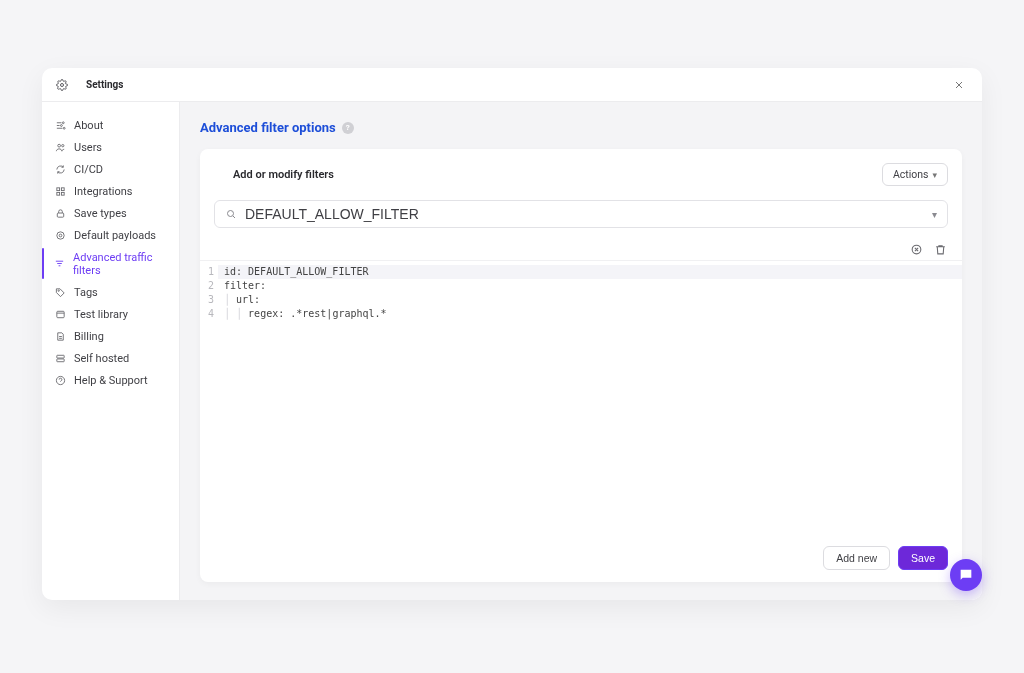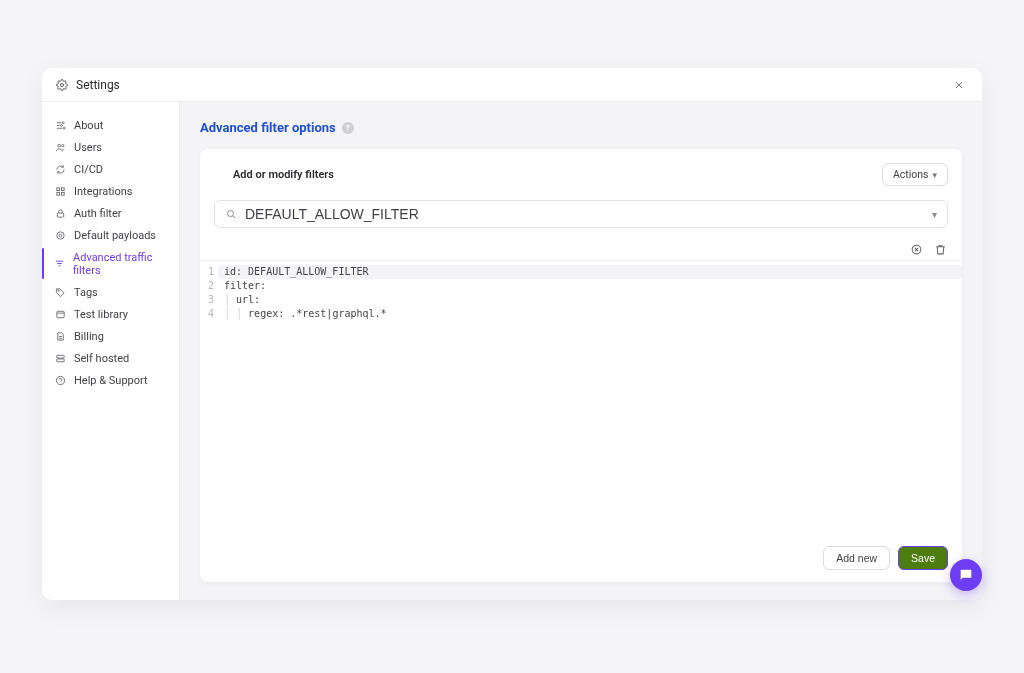--- a/index.html
+++ b/index.html
@@ -7,21 +7,21 @@
   .modal {
     position: absolute; left: 42px; top: 68px; width: 940px; height: 532px;
     background: #fff; border-radius: 10px; box-shadow: 0 8px 28px rgba(0,0,0,.06);
     display: flex; flex-direction: column; overflow: hidden;
   }
   .modal-header {
     height: 34px; display: flex; align-items: center; padding: 0 14px;
     border-bottom: 1px solid #ececee;
   }
   .modal-header .gear { width: 12px; height: 12px; color: #5a5a5f; margin-right: 8px; display:flex; align-items:center;}
-  .modal-header .title { font-size: 12px; font-weight: 400; color: #2a2a2e; }
+  .modal-header .title { font-size: 10px; font-weight: 700; color: #2a2a2e; margin-left: 10px; }
   .modal-header .close { margin-left: auto; width: 18px; height: 18px; display:flex; align-items:center; justify-content:center; color:#777; font-size:13px; cursor:pointer;}
   .modal-body { flex: 1; display: flex; min-height: 0; }
   .sidebar { width: 138px; border-right: 1px solid #ececee; padding: 12px 0; }
   .side-item {
     display: flex; align-items: center; gap: 8px; padding: 4.5px 12px; font-size: 11px; color: #3f3f44;
     cursor: pointer; position: relative;
   }
   .side-item .ic { width: 12px; height:12px; display:flex; align-items:center; justify-content:center; color:#6b6b70; }
   .side-item.active { color: #6d3df4; }
   .side-item.active .ic { color:#6d3df4; }
@@ -50,21 +50,21 @@
   .gutter { width:18px; text-align:right; padding:4px 4px 0 0; color:#b8b8bd; background:#fff; user-select:none;}
   .gutter div { height:14px; }
   .code { flex:1; padding:4px 0 0 6px; color:#444; background:#fff; position:relative;}
   .code .line { height:14px; white-space:pre; }
   .code .hl { background:#f4f4f8; position:absolute; left:0; right:0; top:4px; height:14px; z-index:0;}
   .code .line span { position:relative; z-index:1;}
   .code .guide { color:#d2d2d8; }
   .card-foot { display:flex; justify-content:flex-end; gap:8px; padding: 12px 14px; border-top:0; }
   .btn { border-radius:6px; padding:5px 12px; font-size:10.5px; cursor:pointer; }
   .btn-outline { background:#fff; border:1px solid #dcdce0; color:#3f3f44; }
-  .btn-primary { background:#4d7c0f; border:1px solid #6d3df4; color:#fff; font-weight:500;}
+  .btn-primary { background:#6d28d9; border:1px solid #6d3df4; color:#fff; font-weight:500;}
   .fab {
     position:absolute; right:42px; bottom:82px; width:32px; height:32px; border-radius:50%;
     background:#6d3df4; display:flex; align-items:center; justify-content:center; color:#fff;
     box-shadow:0 4px 12px rgba(109,61,244,.35); cursor:pointer;
   }
   svg { display:block; }
 </style>
 </head>
 <body>
 
@@ -128,21 +128,21 @@
           </span>
         <span>Integrations</span>
       </div>
       <div class="side-item">
         <span class="ic">
             <svg viewBox="0 0 24 24" width="11" height="11" stroke="currentColor" stroke-width="2" fill="none">
               <rect x="5" y="11" width="14" height="9" rx="2"></rect>
               <path d="M8 11V8a4 4 0 0 1 8 0v3"></path>
             </svg>
           </span>
-        <span>Auth filter</span>
+        <span>Save types</span>
       </div>
       <div class="side-item">
         <span class="ic">
             <svg viewBox="0 0 24 24" width="11" height="11" stroke="currentColor" stroke-width="2" fill="none">
               <circle cx="12" cy="12" r="8"></circle>
               <circle cx="12" cy="12" r="3"></circle>
             </svg>
           </span>
         <span>Default payloads</span>
       </div>

